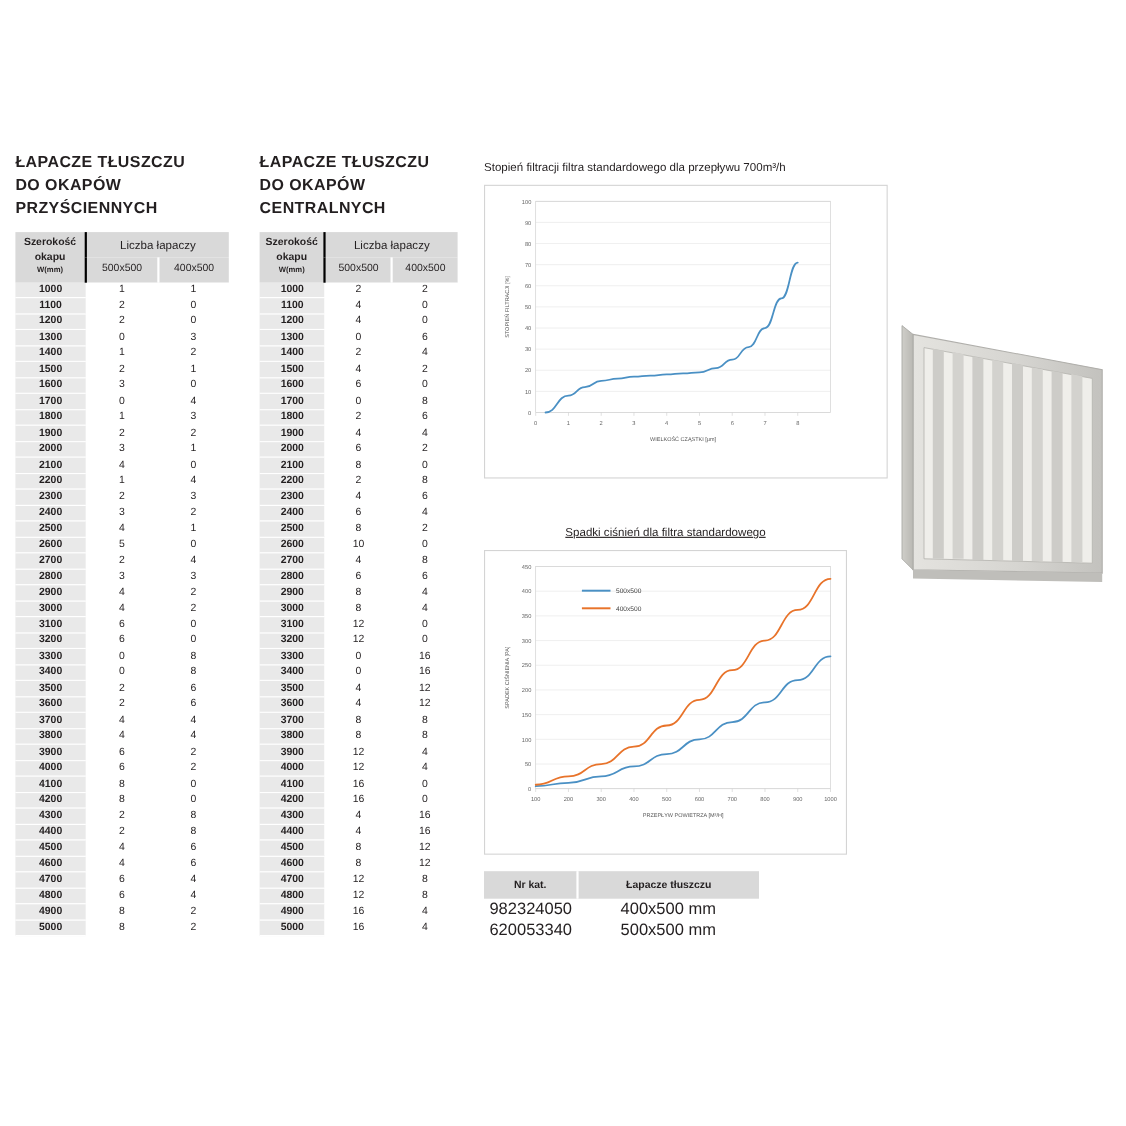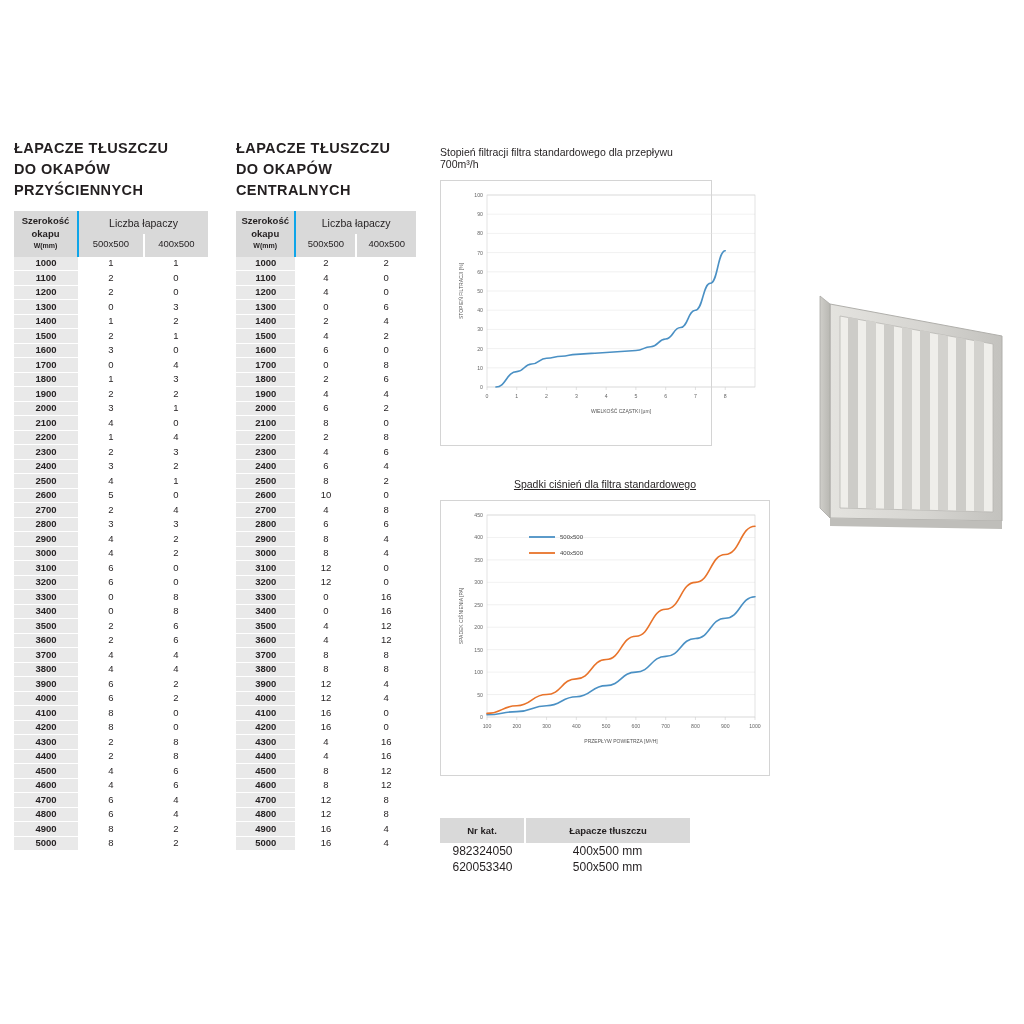--- a/index.html
+++ b/index.html
@@ -34,21 +34,21 @@
 
   .hood-table { border-collapse: collapse; width: 100%; }
   .hood-table th, .hood-table td {
     font-size: 9.5px;
     text-align: center;
     padding: 0;
     line-height: 12.5px;
   }
   .hood-table thead th {
     background: #d9d9d9;
-    border-right: 2px solid #0ea5e9;
+    border-right: 2px solid #000000;
     font-weight: bold;
     color: #231f20;
     vertical-align: middle;
   }
   .hood-table thead th.colspan-head {
     border-right: none;
     font-size: 10.5px;
     font-weight: normal;
     padding: 4px 16px 2px;
   }
@@ -78,21 +78,21 @@
   .hood-table tbody td.w {
     background: #e9e9e9;
   }
   .hood-table tbody td.v {
     background: #ffffff;
     font-weight: normal;
   }
 
   
   .chart-wrap { position: absolute; }
-  #chart1-wrap { left: 440px; top: 146px; width: 272px; }
+  #chart1-wrap { left: 440px; top: 146px; width: 367px; }
   #chart2-wrap { left: 440px; top: 478px; width: 330px; }
   .chart-title {
     font-size: 10.5px;
     color: #231f20;
     margin: 0 0 10px 0;
     text-align: left;
   }
   #chart2-wrap .chart-title { text-align: center; text-decoration: underline; }
   .chart-box {
     border: 1px solid #d4d4d4;
@@ -110,32 +110,32 @@
   }
   .legend-label {
     font-size: 6px;
     fill: #444;
     font-family: "Liberation Sans", sans-serif;
   }
   .grid-line { stroke: #e2e2e2; stroke-width: .5; }
   .frame-line { stroke: #cfcfcf; stroke-width: .6; fill: none; }
 
   
-  #cat-block { position: absolute; left: 440px; top: 818px; width: 250px; }
+  #cat-block { position: absolute; left: 440px; top: 792px; width: 250px; }
   .cat-table { border-collapse: collapse; width: 100%; }
   .cat-table th {
     background: #d9d9d9;
     font-size: 9.5px;
     font-weight: bold;
     padding: 7px 4px;
     color: #231f20;
   }
   .cat-table th.sep { border-right: 2px solid #ffffff; width: 76px; }
   .cat-table td {
-    font-size: 12px;
+    font-size: 15px;
     padding: 1px 4px;
     text-align: center;
     color: #231f20;
   }
   .cat-table td.code { font-weight: normal; }
 
   
   #product { position: absolute; left: 812px; top: 286px; width: 205px; height: 255px; }
 </style>
 </head>

